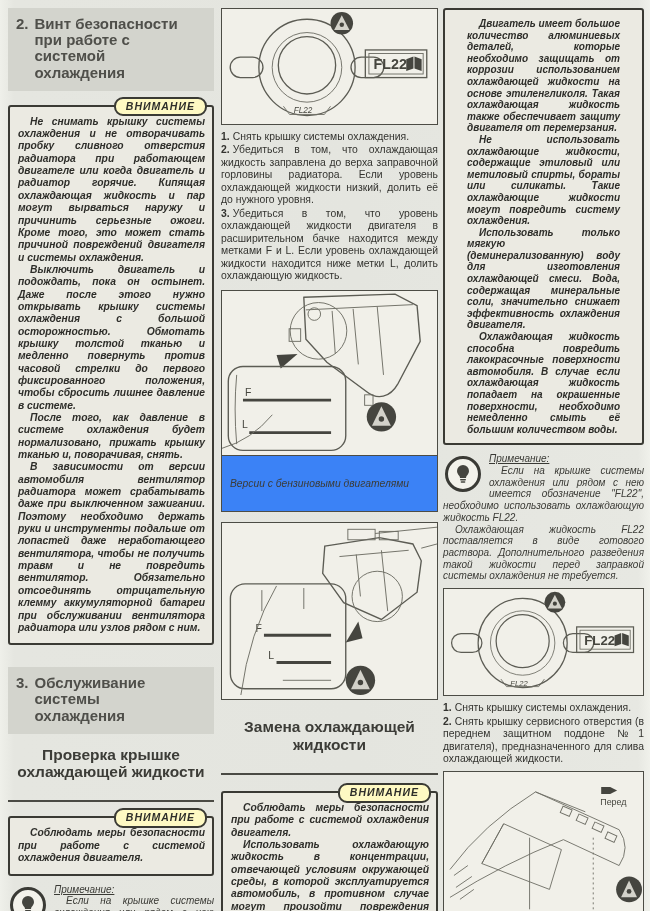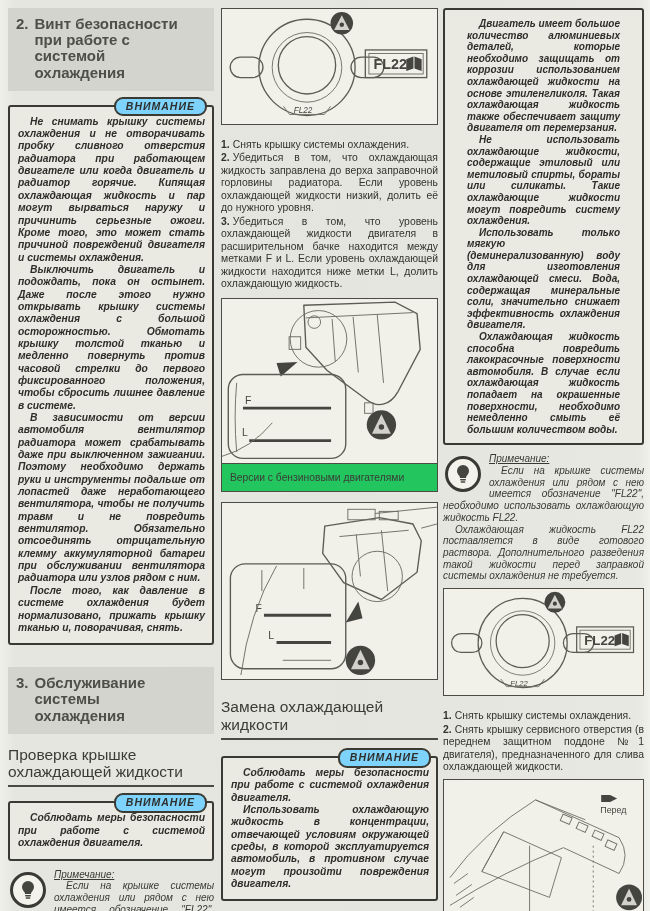--- a/index.html
+++ b/index.html
@@ -21,53 +21,53 @@
   .sec-head .t{max-width:152px;}
 
   .warnbox{
     position:relative;border:2px solid #3a3a34;border-radius:3px;
     background:#ebeae2;margin-top:14px;padding:9px 7px 9px 8px;
     font-style:italic;font-weight:bold;font-size:10.3px;line-height:1.2;color:#2e2e2a;
   }
   .warnbox p{margin:0;text-indent:12px;text-align:justify;}
   .warn-tab{
     position:absolute;top:-10px;right:5px;border:2px solid #3a3a34;border-radius:9px;
-    background:#7dd3fc;padding:1px 10px 2px;font-size:10.5px;letter-spacing:1px;
+    background:#fef9c3;padding:1px 10px 2px;font-size:10.5px;letter-spacing:1px;
     font-weight:bold;font-style:italic;color:#2e2e2a;
   }
   .contbox{
     border:2px solid #3a3a34;border-radius:3px;background:#ebeae2;margin-top:8px;
     padding:8px 22px;font-style:italic;font-weight:bold;font-size:10px;line-height:1.16;color:#2e2e2a;
   }
   .contbox p{margin:0;text-indent:12px;text-align:justify;}
 
   .subhead{
-    font-size:15.5px;font-weight:normal;color:#3c3c37;line-height:1.12;
-    border-bottom:2.5px solid #4a4a44;padding-bottom:5px;margin:14px 0 0;
+    font-size:15.5px;font-weight:bold;color:#3c3c37;line-height:1.12;
+    border-bottom:2.5px solid #4a4a44;padding-bottom:20px;margin:14px 0 0;text-align:center;
   }
   #col-left .subhead{margin-top:12px;}
 
   .note{margin-top:8px;font-style:italic;font-size:10px;line-height:1.17;color:#3a3a35;}
   .note .bulb{
     float:left;width:30px;height:30px;border-radius:50%;
     border:3px solid #3a3a35;background:#f3f2eb;margin:3px 8px 2px 2px;
     display:flex;align-items:center;justify-content:center;
   }
   .note p{margin:0;text-indent:12px;text-align:justify;}
   .note .nt{text-indent:0;font-style:italic;text-decoration:underline;}
 
-  .steps{margin-top:14px;font-size:10.4px;line-height:1.2;color:#33332f;}
+  .steps{margin-top:6px;font-size:10.4px;line-height:1.2;color:#33332f;}
   .steps p{margin:0 0 1px;text-align:justify;}
   .steps b{margin-right:3px;}
 
   .fig{border:1.6px solid #4c4c45;background:#f1f0e9;margin-top:8px;}
   .fig svg{display:block;width:100%;height:auto;}
   .fig-caption{
-    border-top:1.6px solid #4c4c45;background:#22c55e;color:#3c3c37;
-    font-size:10.3px;padding:8px 8px;
+    border-top:1.6px solid #4c4c45;background:#3b82f6;color:#3c3c37;
+    font-style:italic;font-size:10.3px;padding:22px 8px;
   }
   .ln{stroke:#5c5c54;fill:none;stroke-width:1.3;}
   .ln-thin{stroke:#6d6d64;fill:none;stroke-width:0.9;}
   .dark{fill:#45453f;}
   .lite{fill:#d3d2ca;}
   svg text{font-family:"Liberation Sans",sans-serif;fill:#46463f;}
 </style>
 </head>
 <body>
 
@@ -77,22 +77,22 @@
 
     <div class="sec-head">
       <span class="n">2.</span>
       <span class="t">Винт безопасности при работе с системой охлаждения</span>
     </div>
 
     <div class="warnbox">
       <div class="warn-tab">ВНИМАНИЕ</div>
       <p>Не снимать крышку системы охлаждения и не отворачивать пробку сливного отверстия радиатора при работающем двигателе или когда двигатель и радиатор горячие. Кипящая охлаждающая жидкость и пар могут вырваться наружу и причинить серьезные ожоги. Кроме того, это может стать причиной повреждений двигателя и системы охлаждения.</p>
       <p>Выключить двигатель и подождать, пока он остынет. Даже после этого нужно открывать крышку системы охлаждения с большой осторожностью. Обмотать крышку толстой тканью и медленно повернуть против часовой стрелки до первого фиксированного положения, чтобы сбросить лишнее давление в системе.</p>
+      <p>После того, как давление в системе охлаждения будет нормализовано, прижать крышку тканью и, поворачивая, снять.</p>
       <p>В зависимости от версии автомобиля вентилятор радиатора может срабатывать даже при выключенном зажигании. Поэтому необходимо держать руки и инструменты подальше от лопастей даже неработающего вентилятора, чтобы не получить травм и не повредить вентилятор. Обязательно отсоединять отрицательную клемму аккумуляторной батареи при обслуживании вентилятора радиатора или узлов рядом с ним.</p>
-      <p>После того, как давление в системе охлаждения будет нормализовано, прижать крышку тканью и, поворачивая, снять.</p>
     </div>
 
     <div class="sec-head" style="margin-top:22px;">
       <span class="n">3.</span>
       <span class="t">Обслуживание системы охлаждения</span>
     </div>
 
     <h3 class="subhead">Проверка крышке охлаждающей жидкости</h3>
 
     <div class="warnbox">

